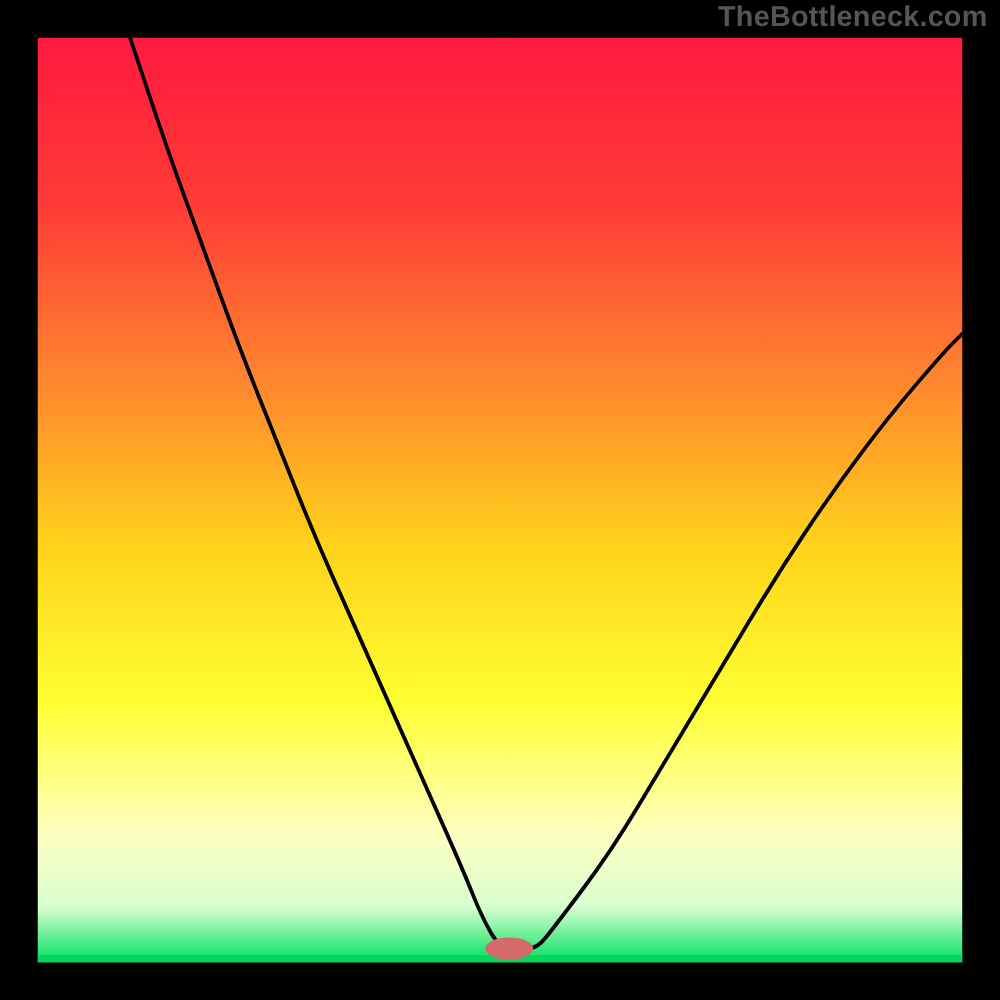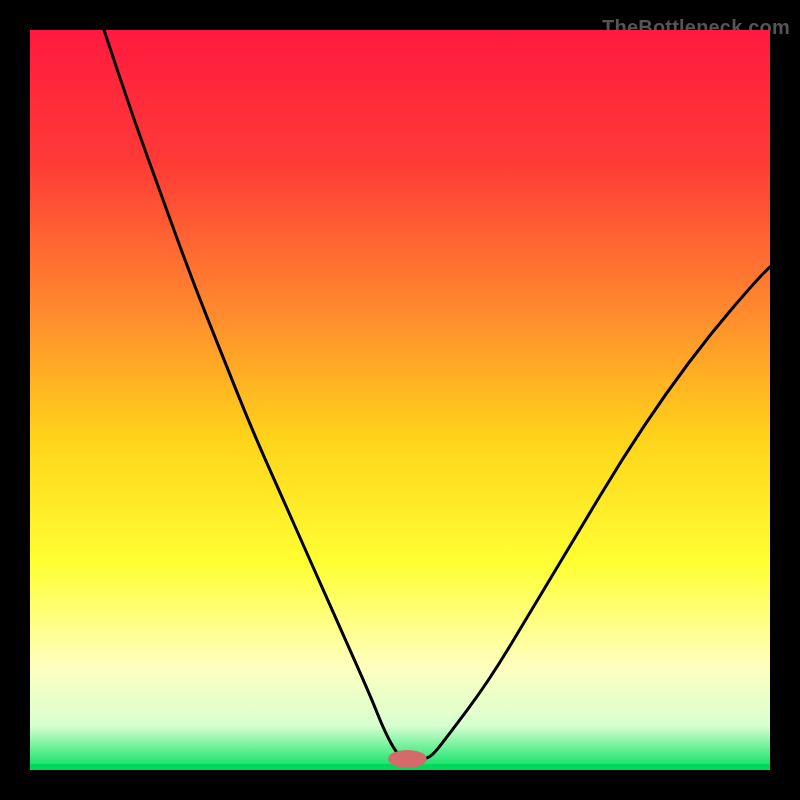--- a/index.html
+++ b/index.html
@@ -12,23 +12,23 @@
     font-family: Arial, Helvetica, sans-serif;
   }
   .frame {
     position: relative;
     width: 800px;
     height: 800px;
     background: #000;
   }
   .watermark {
     position: absolute;
-    top: 16px;
+    top: 0;
     right: 10px;
-    font-size: 20px;
+    font-size: 23px;
     font-weight: 600;
     color: #555;
     letter-spacing: 0.2px;
     user-select: none;
   }
   .plot {
     position: absolute;
     left: 30px;
     top: 30px;
     width: 740px;

